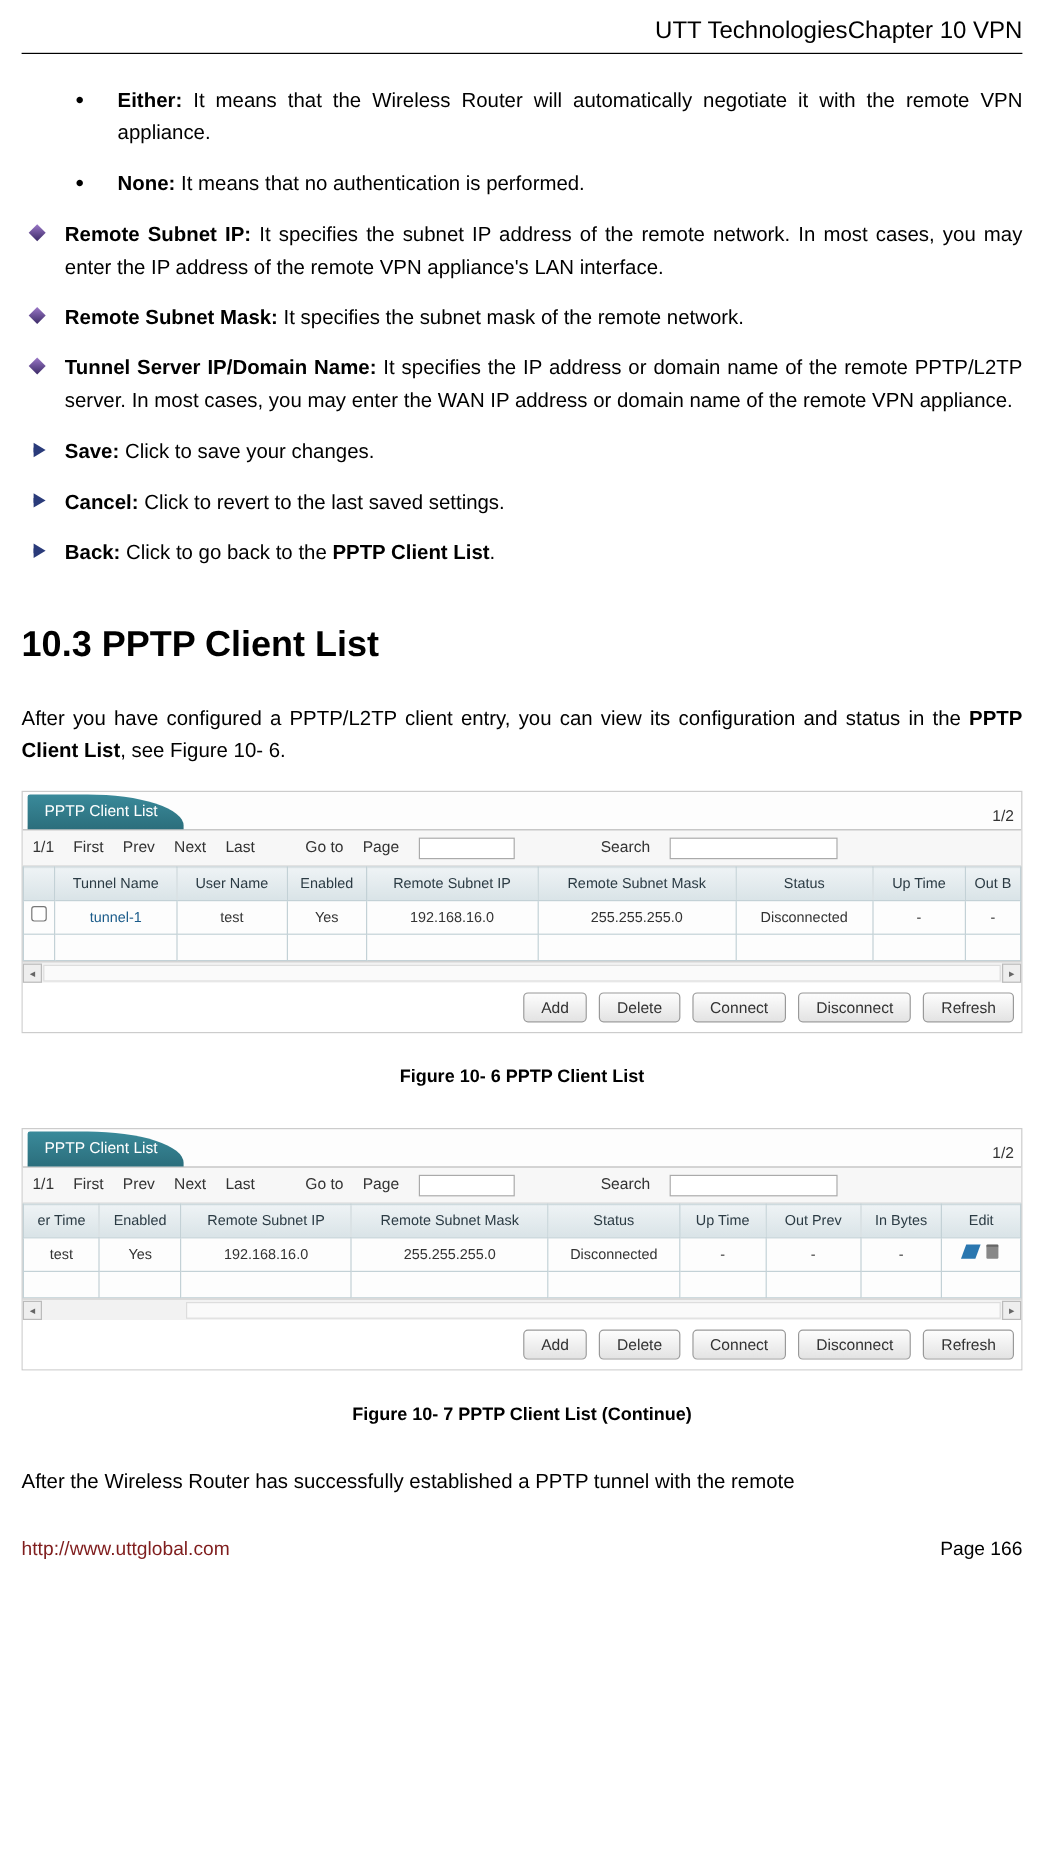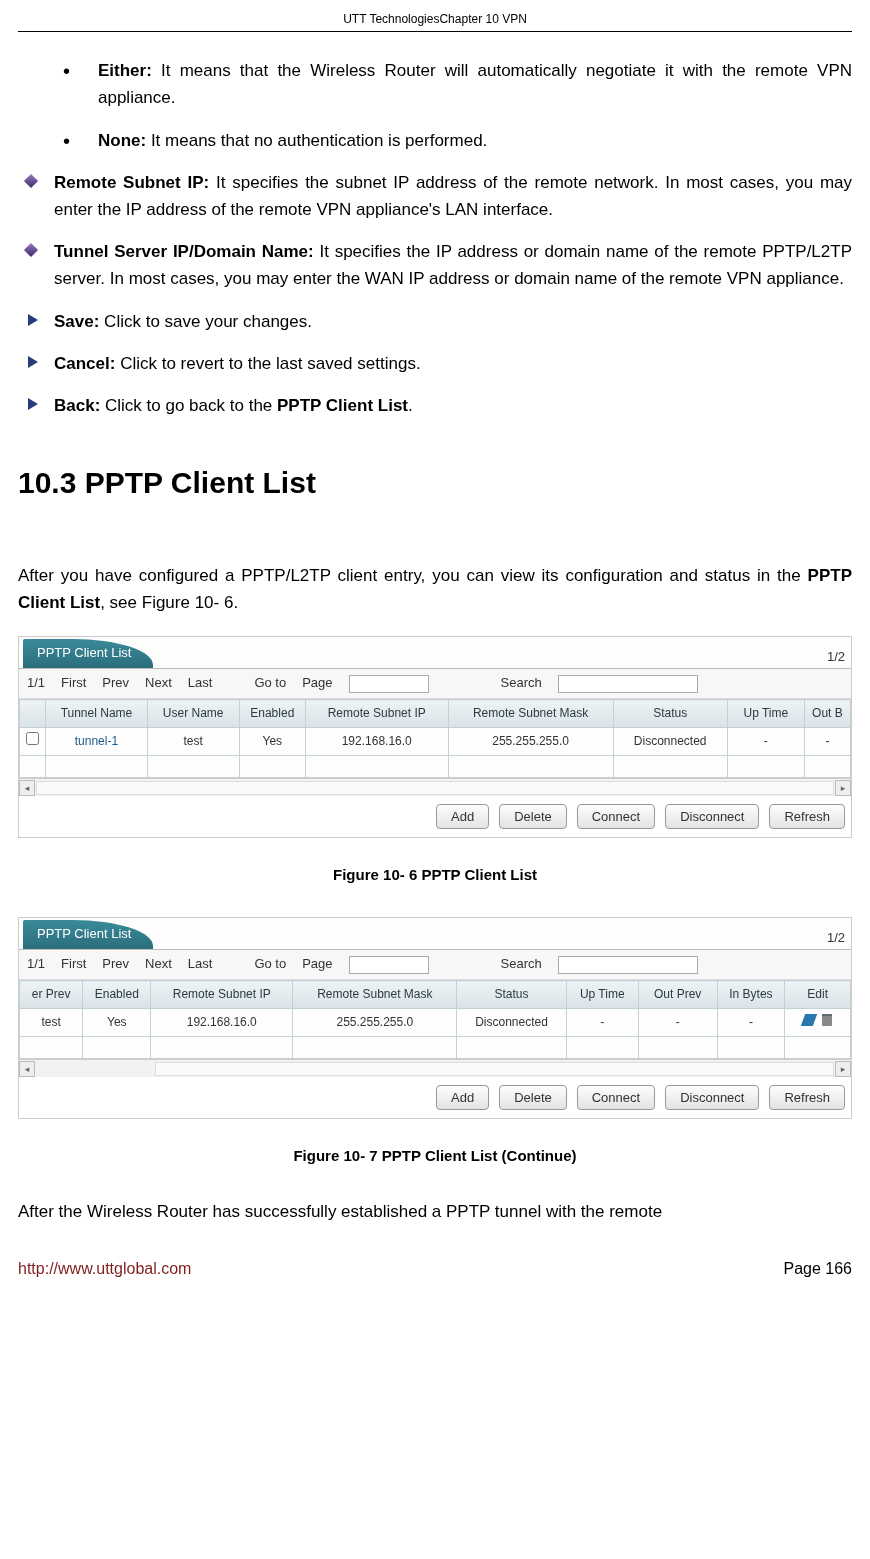--- a/index.html
+++ b/index.html
@@ -12,24 +12,24 @@
       font-size: 17px;
       line-height: 1.6;
       color: #000;
       background: #fff;
       width: 870px;
       margin: 0 auto;
       padding: 0 18px;
     }
     .page-header {
       display: flex;
-      justify-content: center;
+      justify-content: flex-end;
       padding: 10px 0 2px 0;
       border-bottom: 1px solid #000;
-      font-size: 12px;
+      font-size: 20px;
     }
     .content {
       padding-top: 25px;
     }
     .bullet-list {
       list-style: none;
       margin-left: 45px;
     }
     .bullet-list li {
       position: relative;
@@ -87,21 +87,21 @@
       left:-10px; top:-2px;
       width:4px; height:4px;
       background:#2a3b7a;
     }
     .bold {
       font-weight: bold;
     }
     h2.section-heading {
       font-size: 30px;
       font-weight: bold;
-      margin: 40px 0 55px 0;
+      margin: 40px 0 23px 0;
     }
     .para {
       text-align: justify;
       margin-bottom: 20px;
     }
     .figure-container {
       margin: 15px 0;
     }
     .figure-caption {
       text-align: center;
@@ -225,20 +225,21 @@
 
 <div class="content">
 
   <ul class="bullet-list">
     <li><span class="bold">Either:</span><span> It means that the Wireless Router will automatically negotiate it with the remote VPN appliance.</span></li>
     <li><span class="bold">None:</span><span> It means that no authentication is performed.</span></li>
   </ul>
 
   <ul class="diamond-list">
     <li><span class="marker"></span><span class="bold">Remote Subnet IP:</span><span> It specifies the subnet IP address of the remote network. In most cases, you may enter the IP address of the remote VPN appliance's LAN interface.</span></li>
+    <li><span class="marker"></span><span class="bold">Remote Subnet Mask:</span><span> It specifies the subnet mask of the remote network.</span></li>
     <li><span class="marker"></span><span class="bold">Tunnel Server IP/Domain Name:</span><span> It specifies the IP address or domain name of the remote PPTP/L2TP server. In most cases, you may enter the WAN IP address or domain name of the remote VPN appliance.</span></li>
   </ul>
 
   <ul class="arrow-list">
     <li><span class="arrow-marker"></span><span class="bold">Save:</span><span> Click to save your changes.</span></li>
     <li><span class="arrow-marker"></span><span class="bold">Cancel:</span><span> Click to revert to the last saved settings.</span></li>
     <li><span class="arrow-marker"></span><span class="bold">Back:</span><span> Click to go back to the </span><span class="bold">PPTP Client List</span><span>.</span></li>
   </ul>
 
   <h2 class="section-heading">10.3   PPTP Client List</h2>
@@ -358,21 +359,21 @@
             <col style="width:130px">
             <col style="width:150px">
             <col style="width:100px">
             <col style="width:66px">
             <col style="width:72px">
             <col style="width:62px">
             <col style="width:60px">
           </colgroup>
         <tbody>
             <tr>
-          <th>er Prev</th>
+          <th>er Time</th>
           <th>Enabled</th>
           <th>Remote Subnet IP</th>
           <th>Remote Subnet Mask</th>
           <th>Status</th>
           <th>Up Time</th>
           <th>Out Prev</th>
           <th>In Bytes</th>
           <th>Edit</th>
         </tr>
         <tr>

